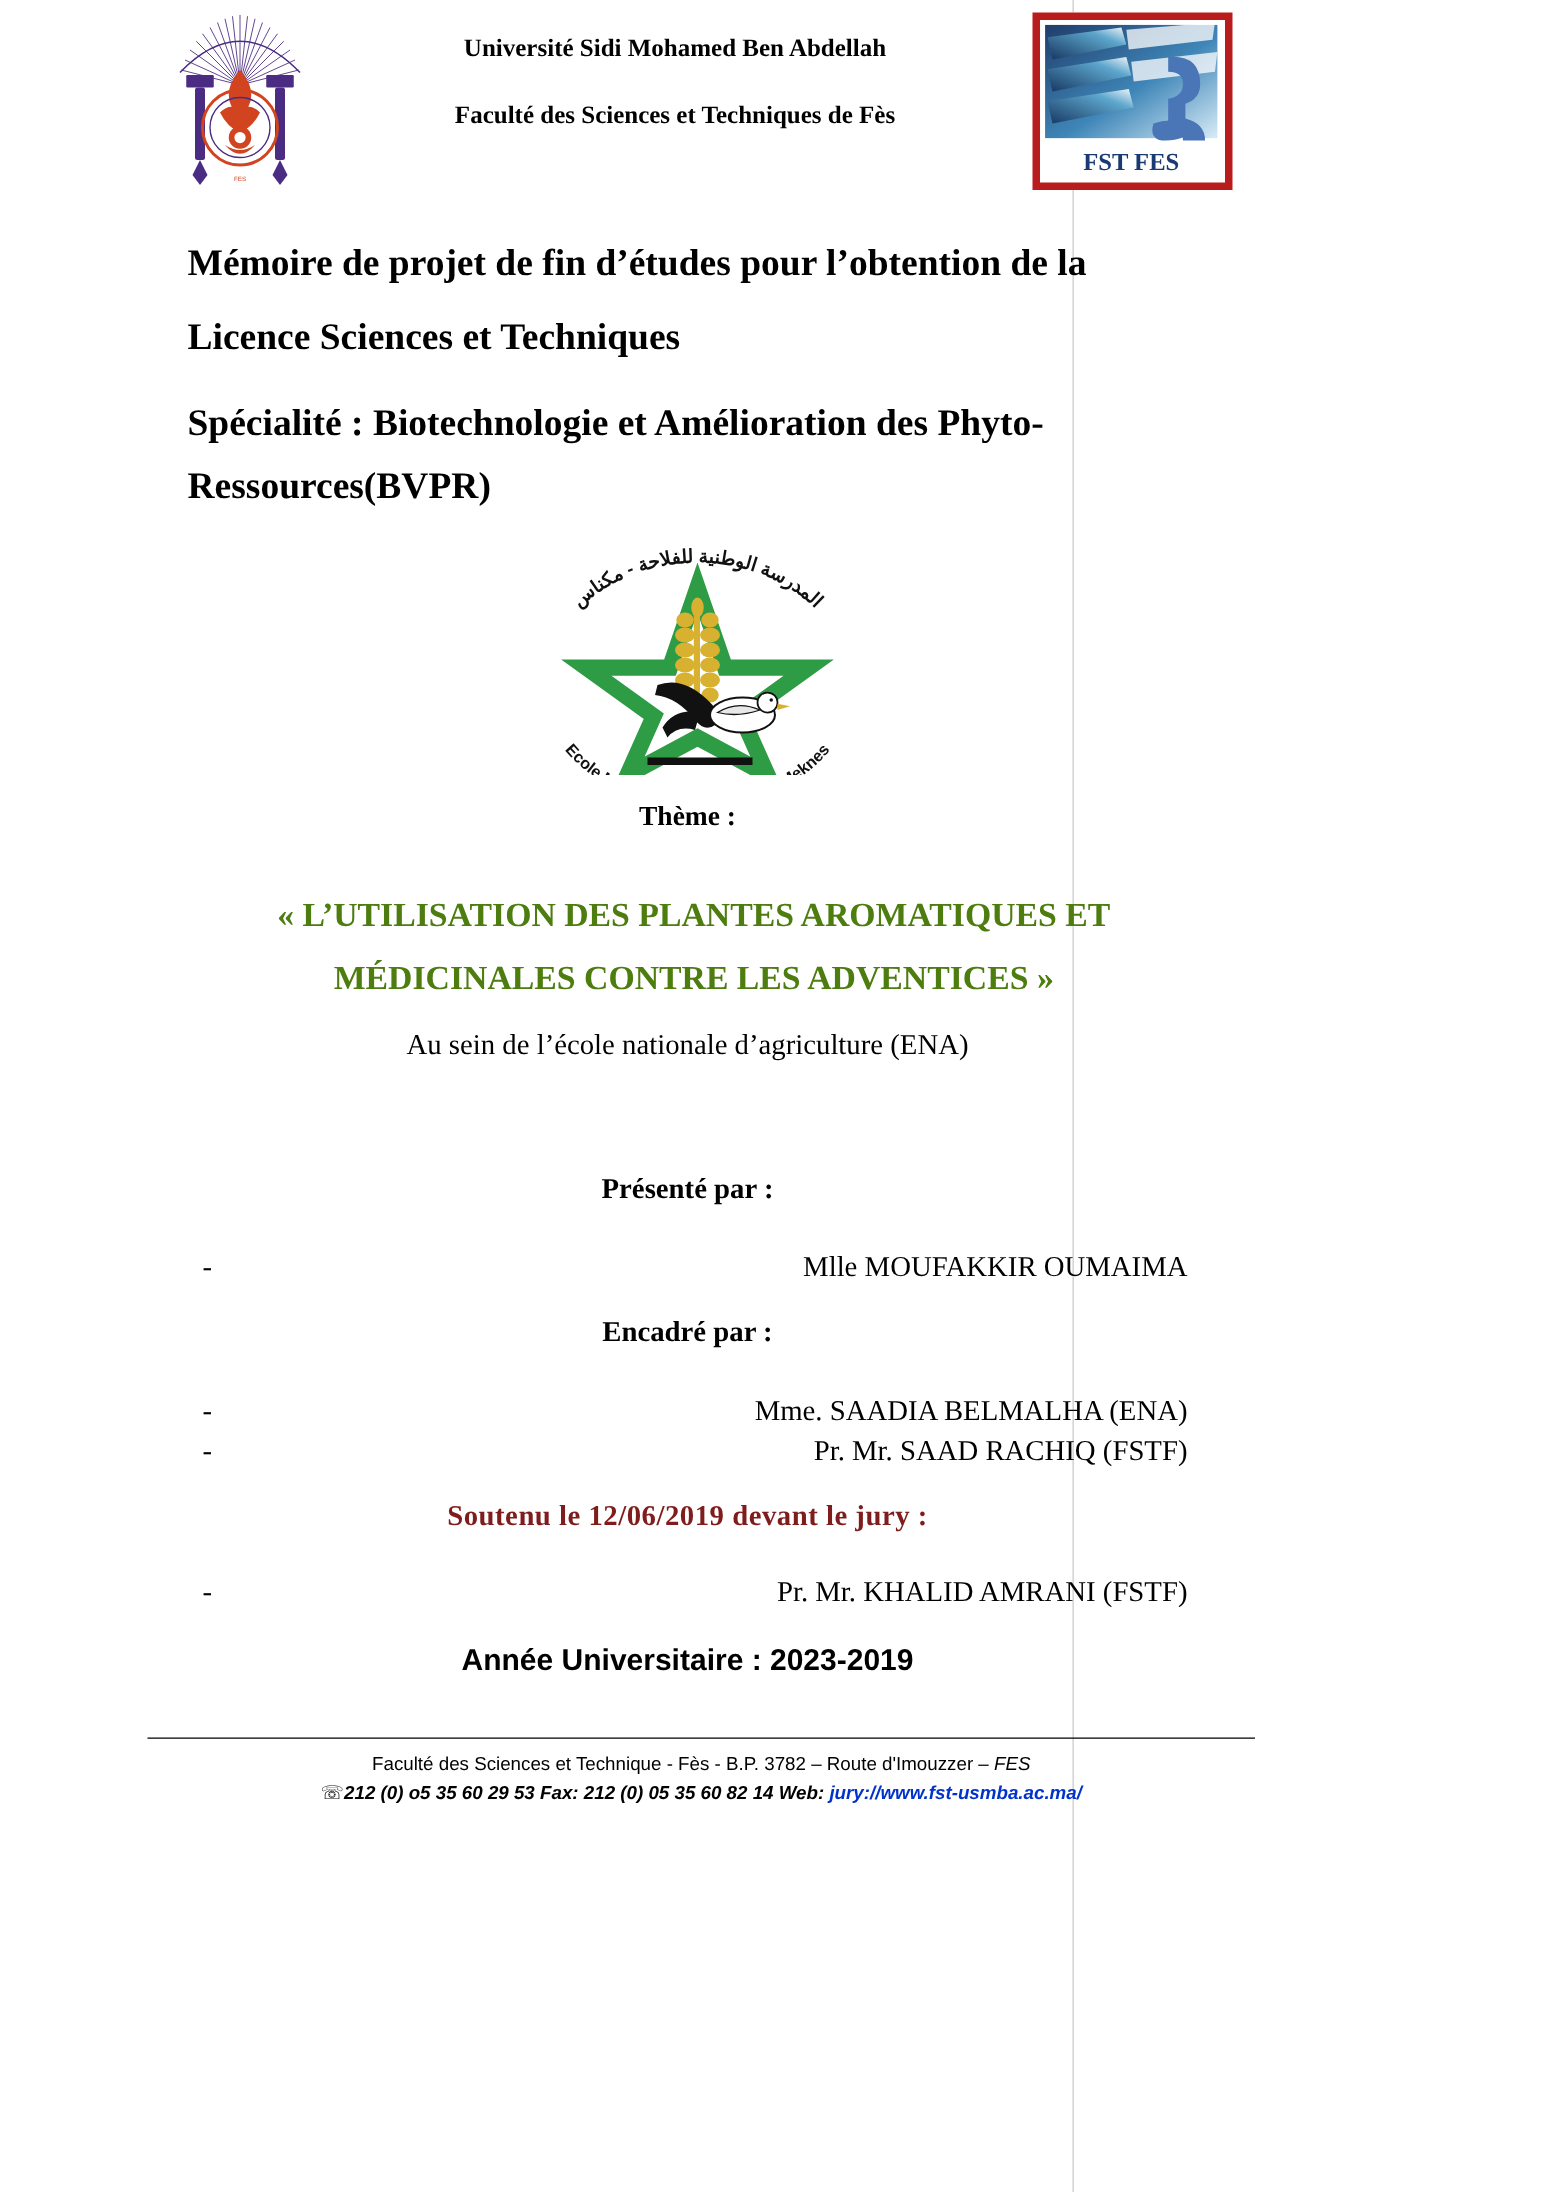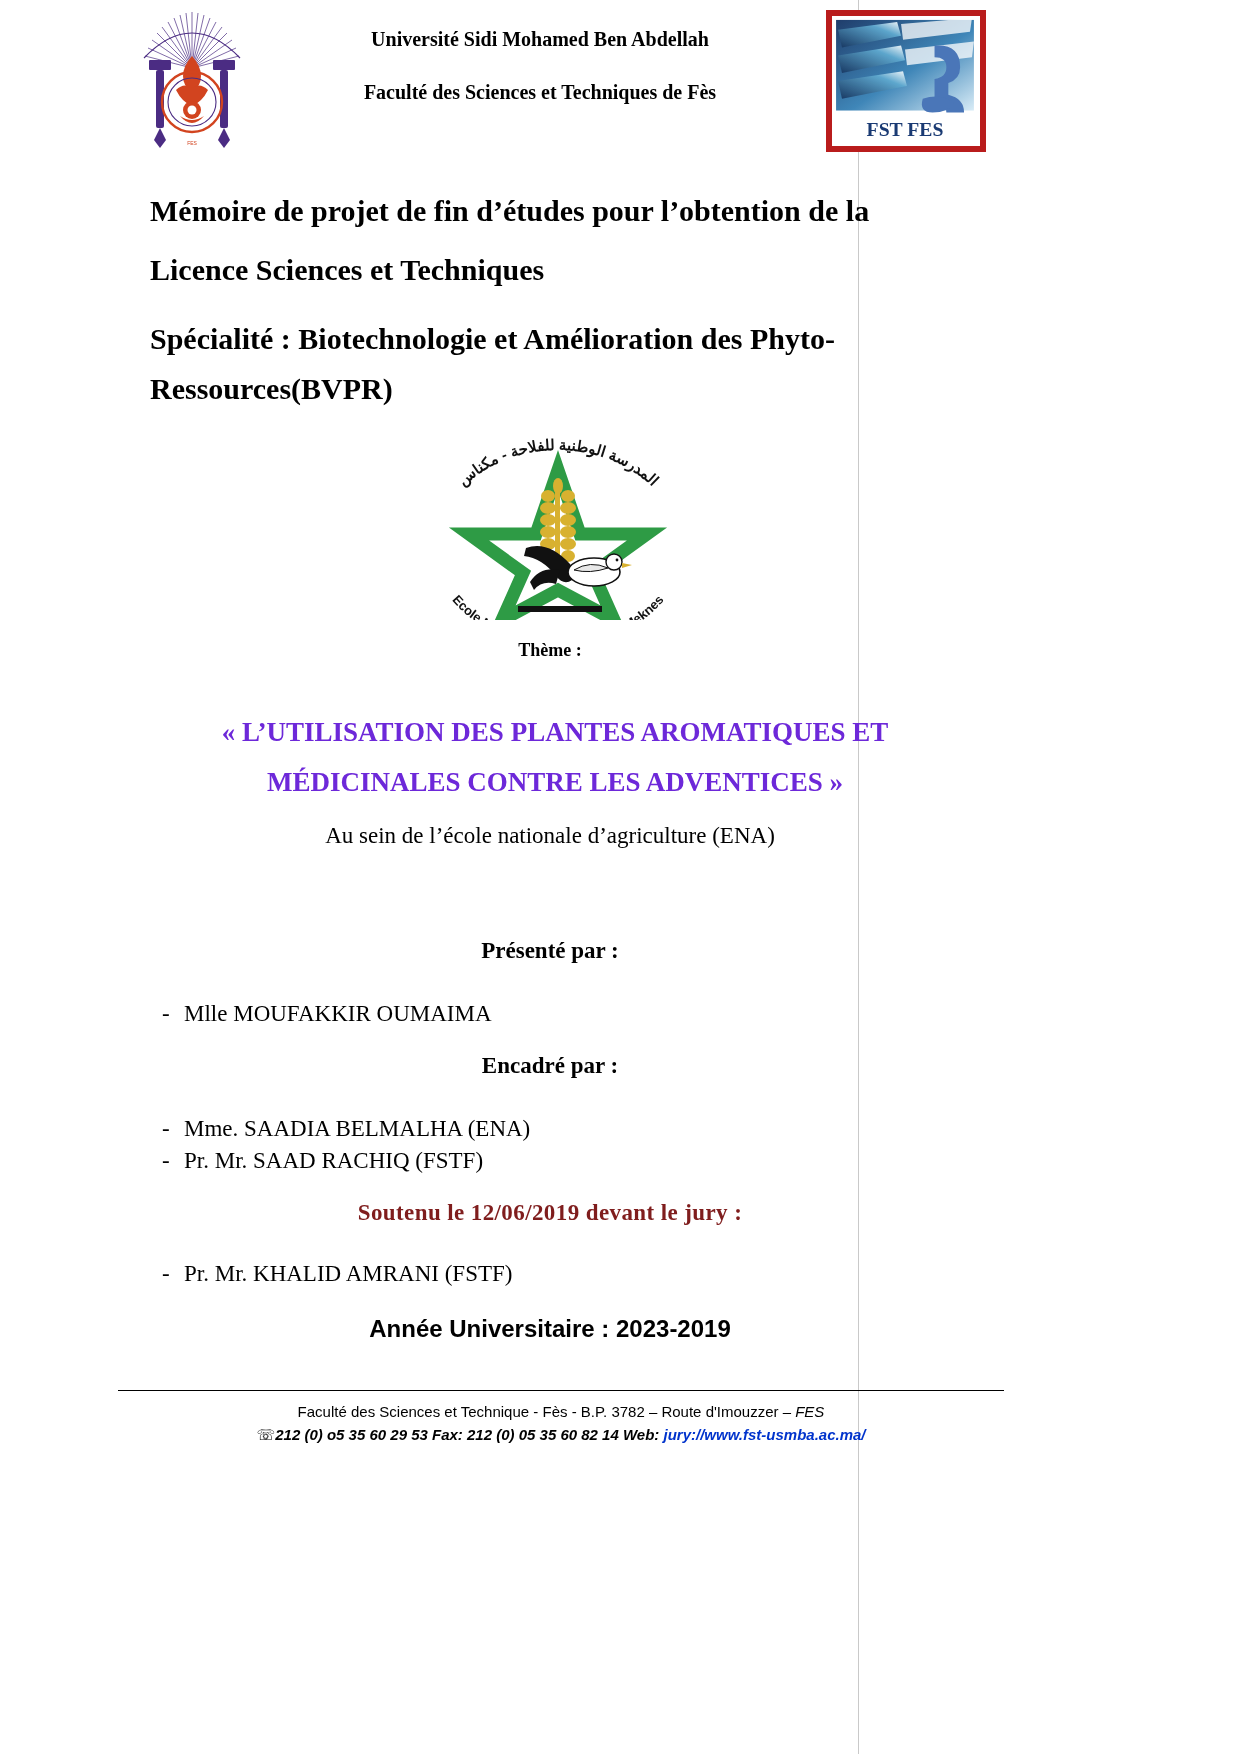--- a/index.html
+++ b/index.html
@@ -102,31 +102,31 @@
     height: 190px;
   }
   .ena-svg { display: block; width: 320px; height: 190px; }
   
   .theme-label {
     position: absolute;
     left: 150px;
     top: 640px;
     width: 800px;
     text-align: center;
-    font-size: 18px;
+    font-size: 22px;
     font-weight: bold;
     color: #000;
   }
   .theme-title {
     position: absolute;
     left: 110px;
     top: 708px;
     width: 890px;
     text-align: center;
-    color: #6d28d9;
+    color: #4d7c0f;
     font-size: 27px;
     font-weight: bold;
     line-height: 1.85;
   }
   .sub-theme {
     position: absolute;
     left: 150px;
     top: 823px;
     width: 800px;
     text-align: center;
@@ -190,21 +190,21 @@
     color: #000;
     line-height: 1.38;
   }
   .bullet-row .dash {
     width: 34px;
     flex: 0 0 34px;
     text-align: left;
     padding-left: 12px;
     box-sizing: border-box;
   }
-  .bullet-row .txt { flex: 1 1 auto; }
+  .bullet-row .txt { flex: 1 1 auto; text-align: right; }
   .year-line {
     position: absolute;
     left: 150px;
     top: 1315px;
     width: 800px;
     text-align: center;
     font-family: "Liberation Sans", sans-serif;
     font-size: 24px;
     font-weight: bold;
     color: #000;

